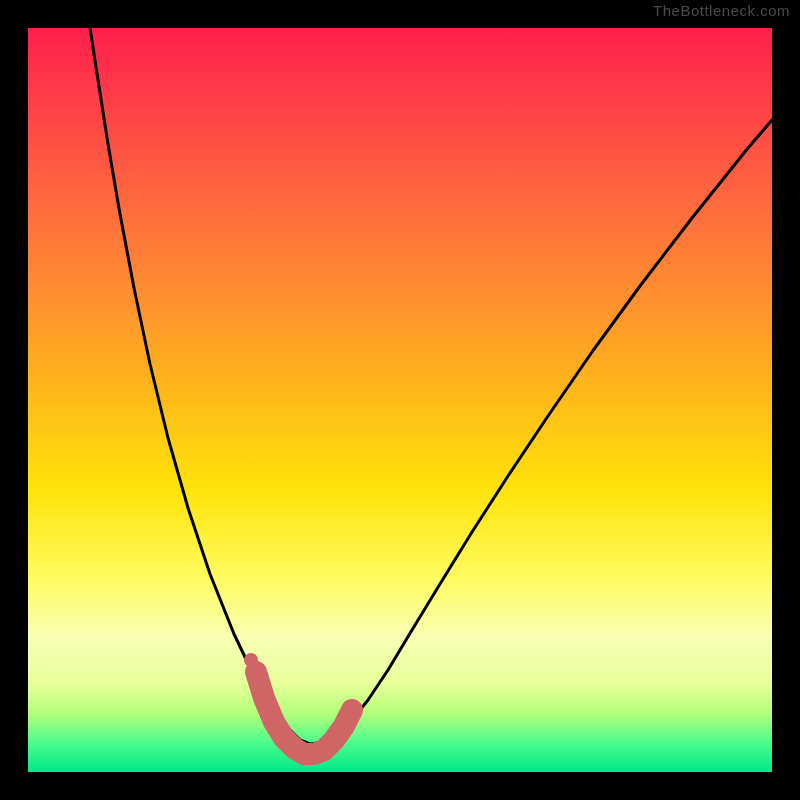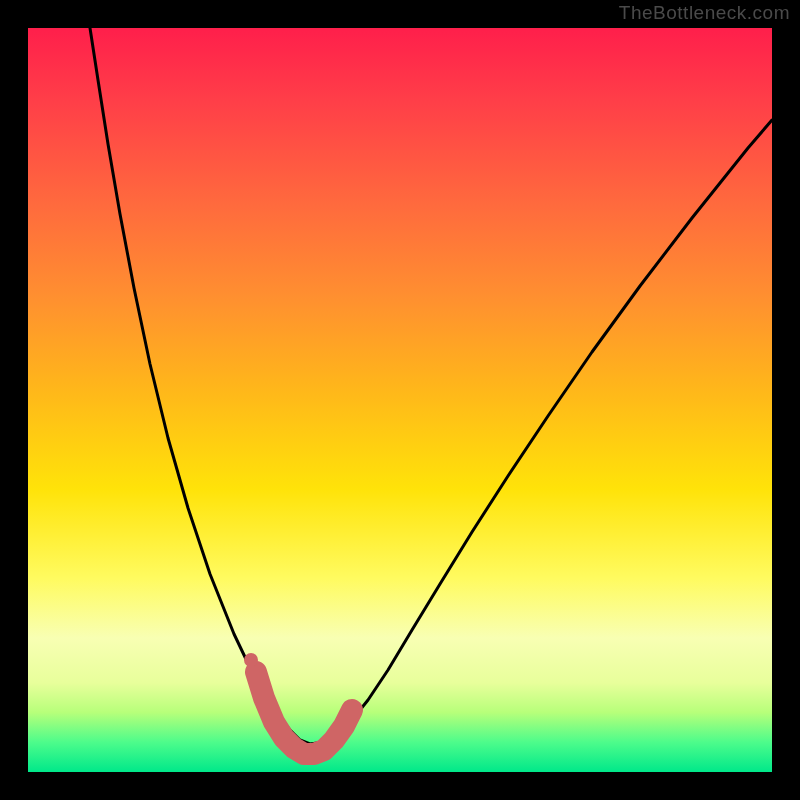--- a/index.html
+++ b/index.html
@@ -8,21 +8,21 @@
       width: 800px;
       height: 800px;
       background: #000;
       position: relative;
     }
     .watermark {
       position: absolute;
       top: 2px;
       right: 10px;
       font-family: Arial, Helvetica, sans-serif;
-      font-size: 19px;
+      font-size: 15px;
       font-weight: 500;
       color: #4a4a4a;
       z-index: 10;
       letter-spacing: 0.5px;
     }
     .plot-area {
       position: absolute;
       left: 28px;
       top: 28px;
       width: 744px;

